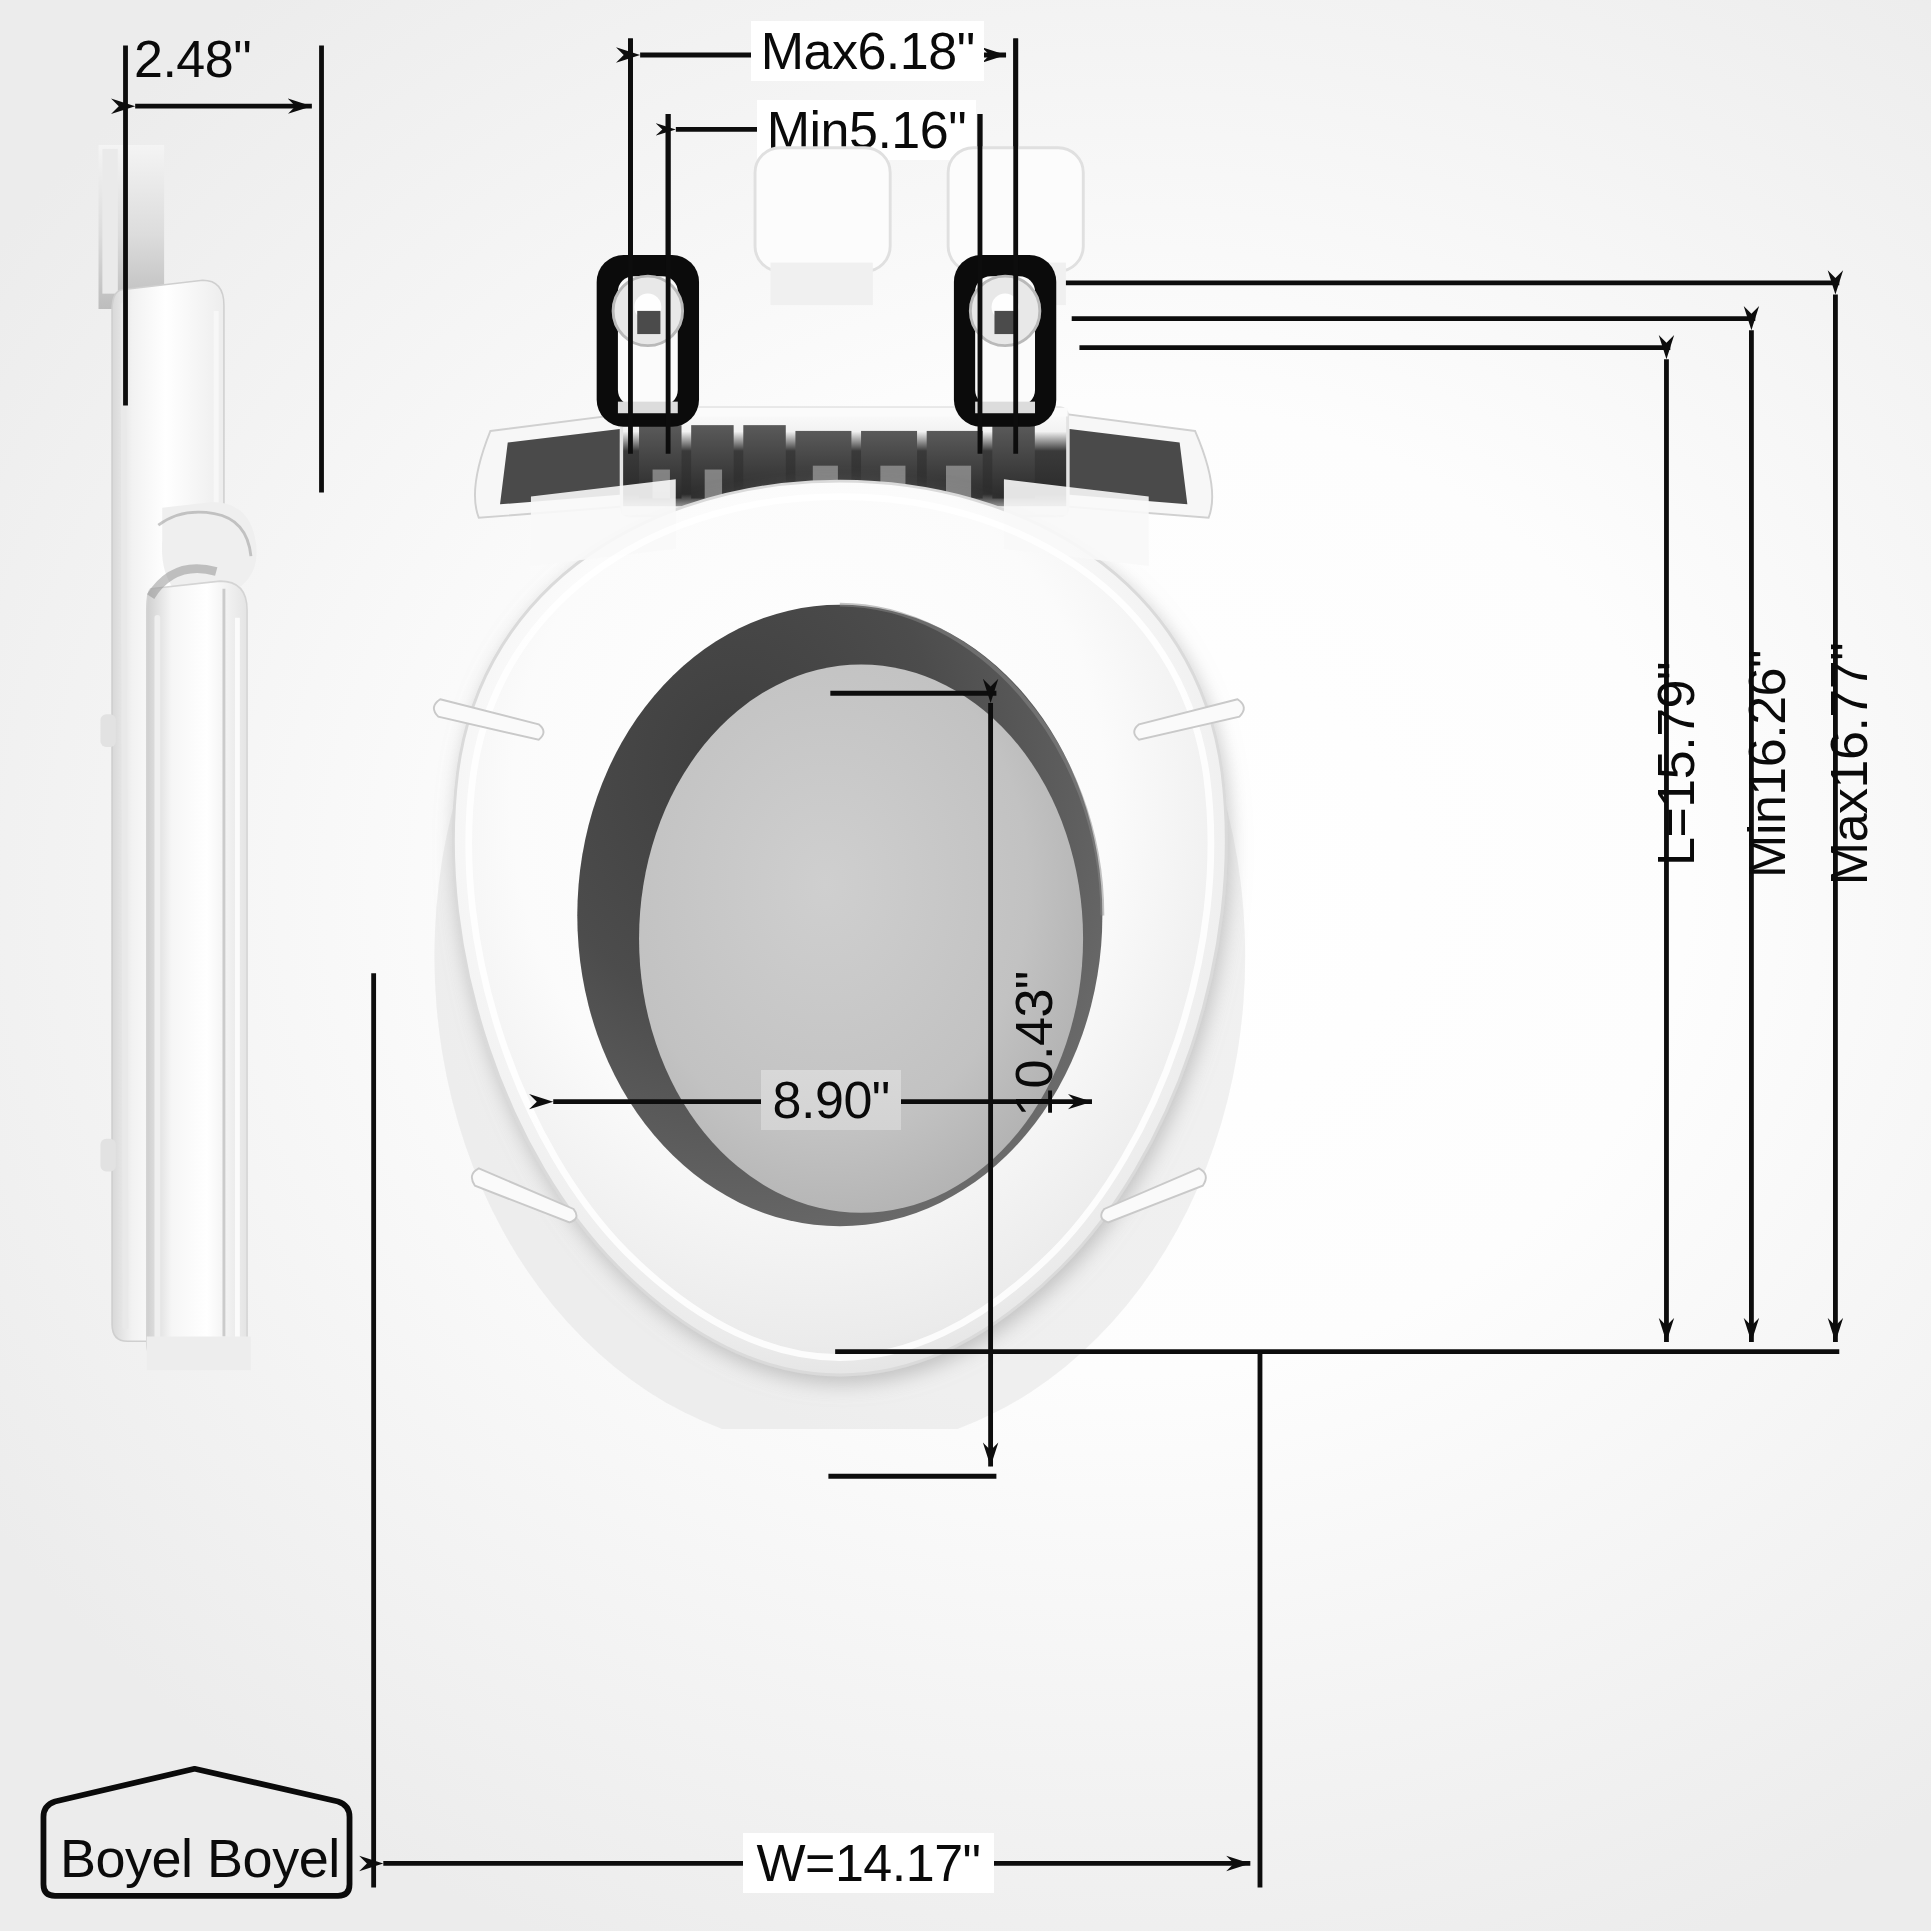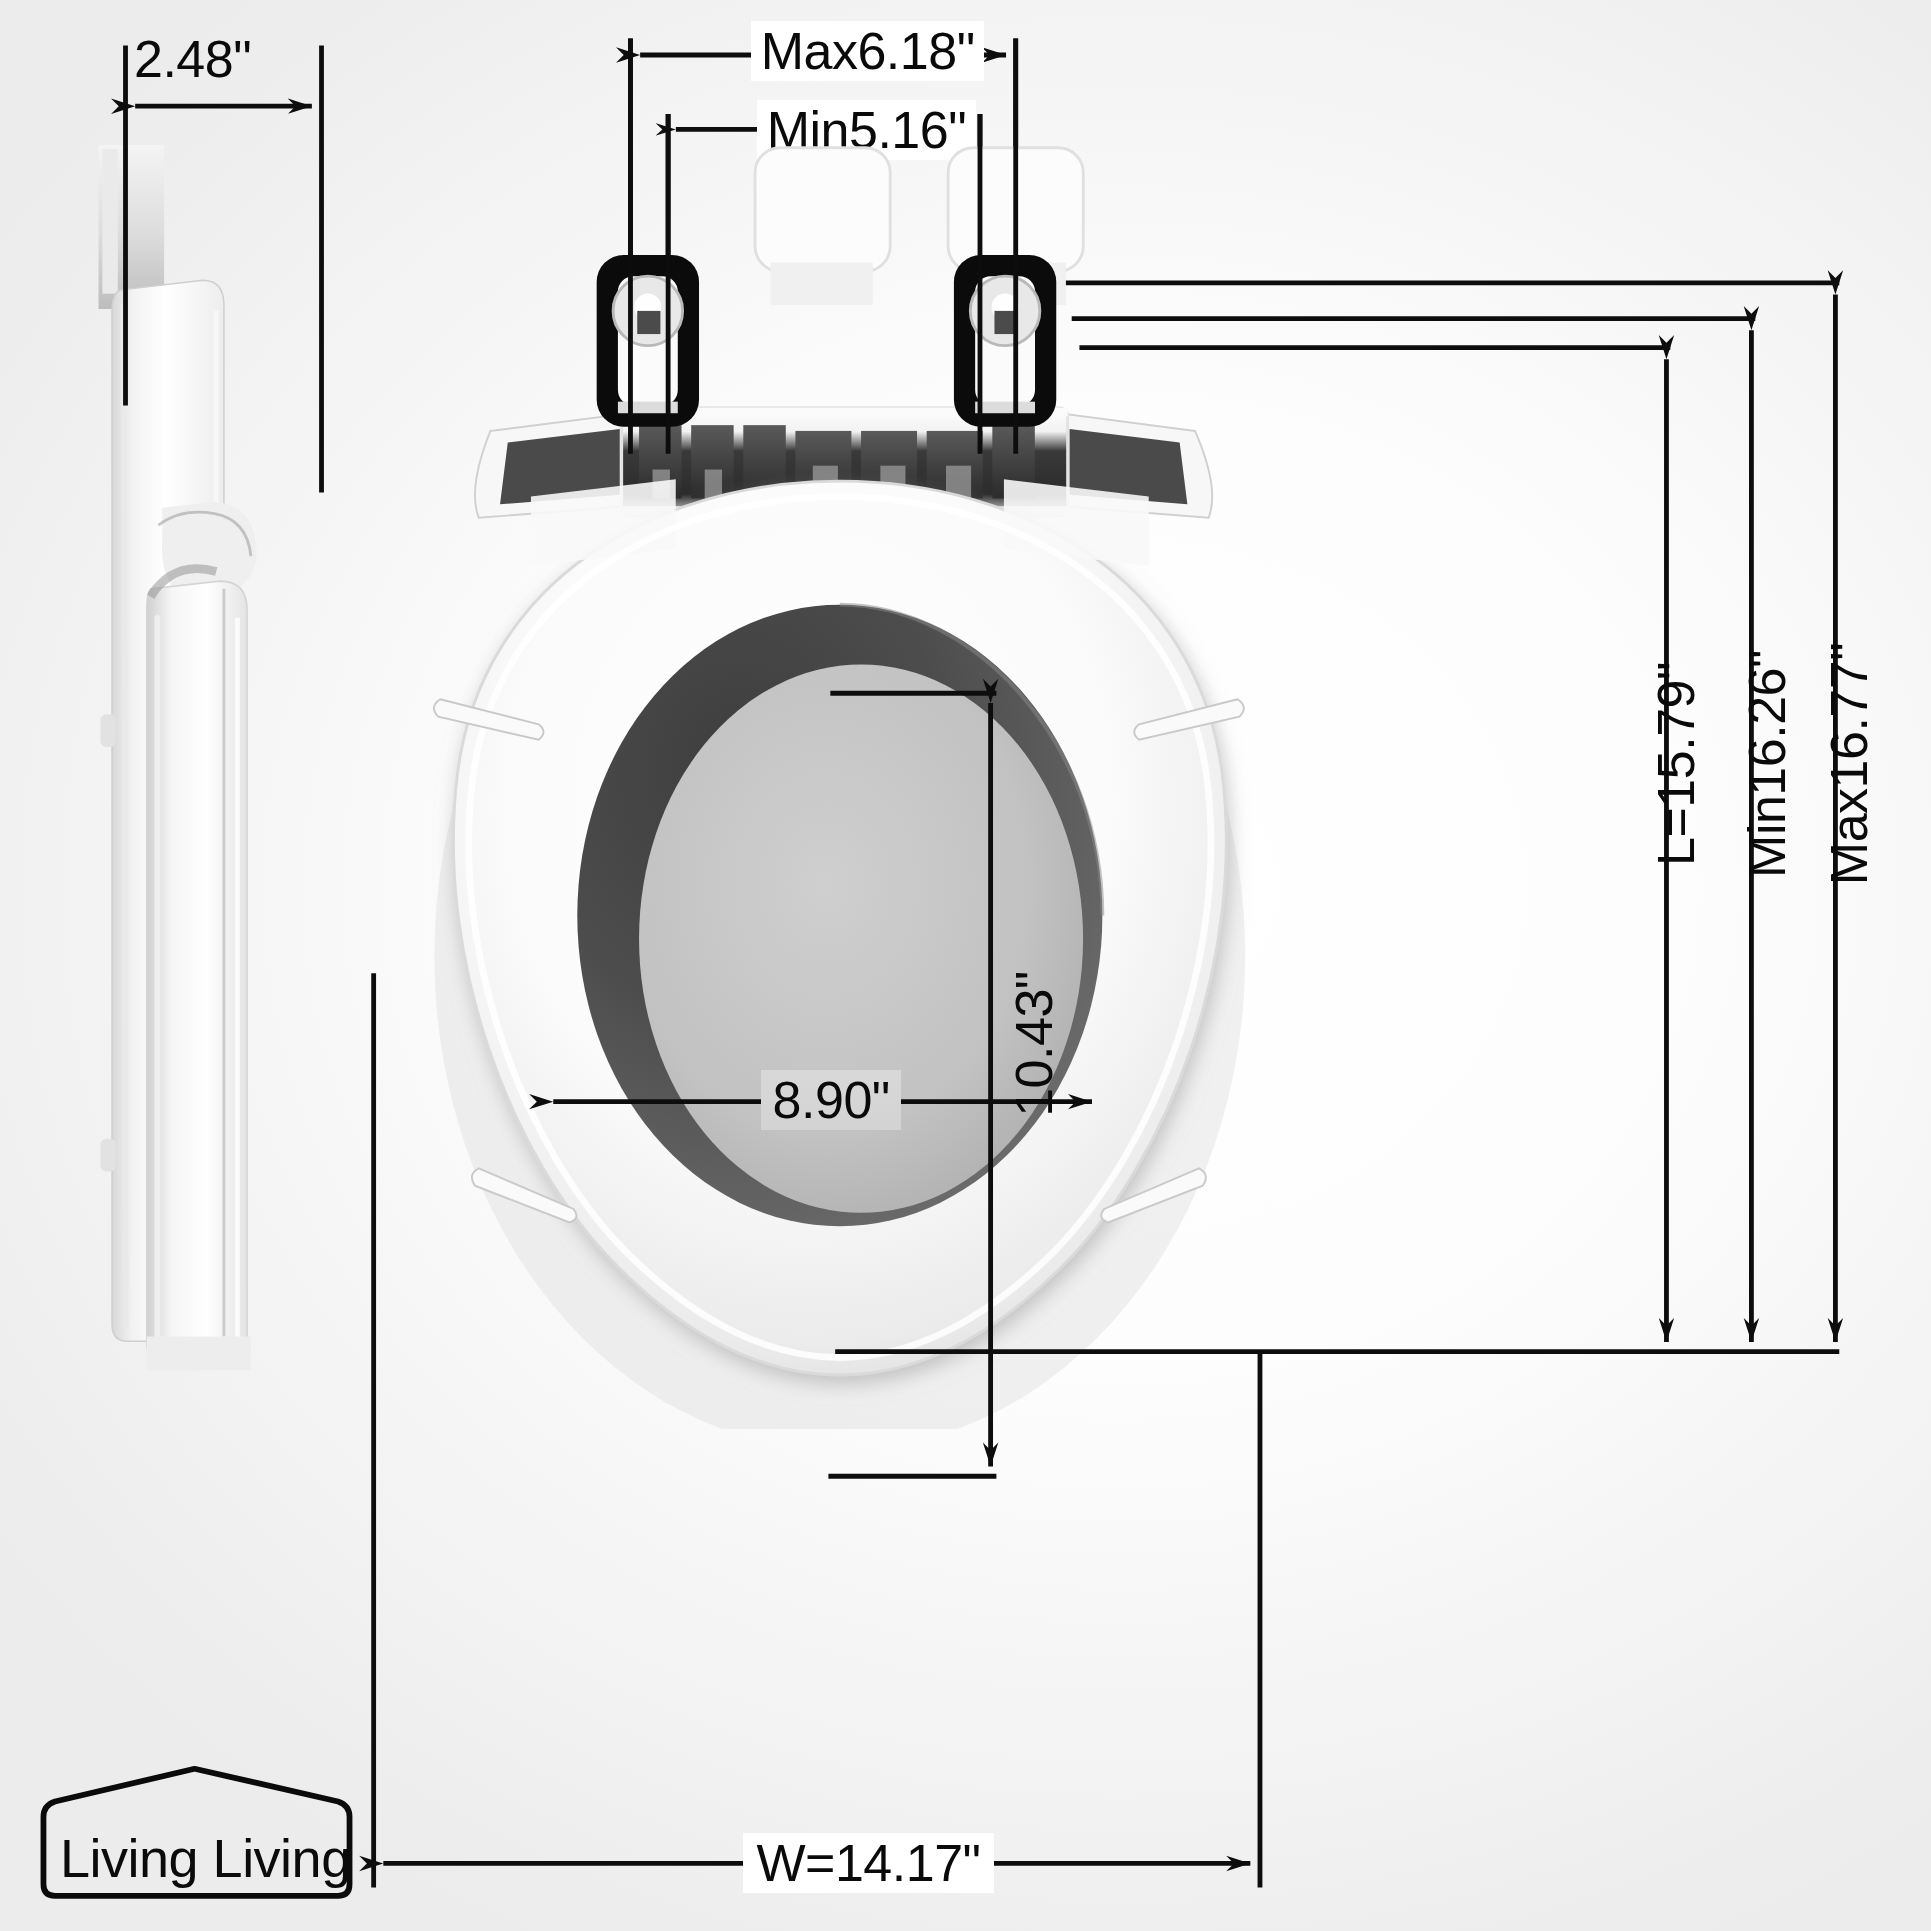--- a/index.html
+++ b/index.html
@@ -284,16 +284,16 @@
       <line x1="692" y1="118" x2="692" y2="470"></line>
       <line x1="1015" y1="118" x2="1015" y2="470"></line>
       <line x1="1052" y1="40" x2="1052" y2="470"></line>
     </g>
   </svg>
 
   <svg id="logo" viewBox="0 0 330 160">
     <path d="M 6 56 Q 6 44 18 40 L 163 6 L 312 40 Q 324 44 324 56
              L 324 126 Q 324 138 312 138 L 18 138 Q 6 138 6 126 Z" fill="none" stroke="#0b0b0b" stroke-width="6" stroke-linejoin="round"></path>
   </svg>
-  <div class="dim" style="left:60px;top:1827px;font-size:54px;color:#0b0b0b;">Living Living</div>
+  <div class="dim" style="left:60px;top:1827px;font-size:54px;color:#0b0b0b;">Boyel Boyel</div>
 
 </div>
 
 
 </body></html>

